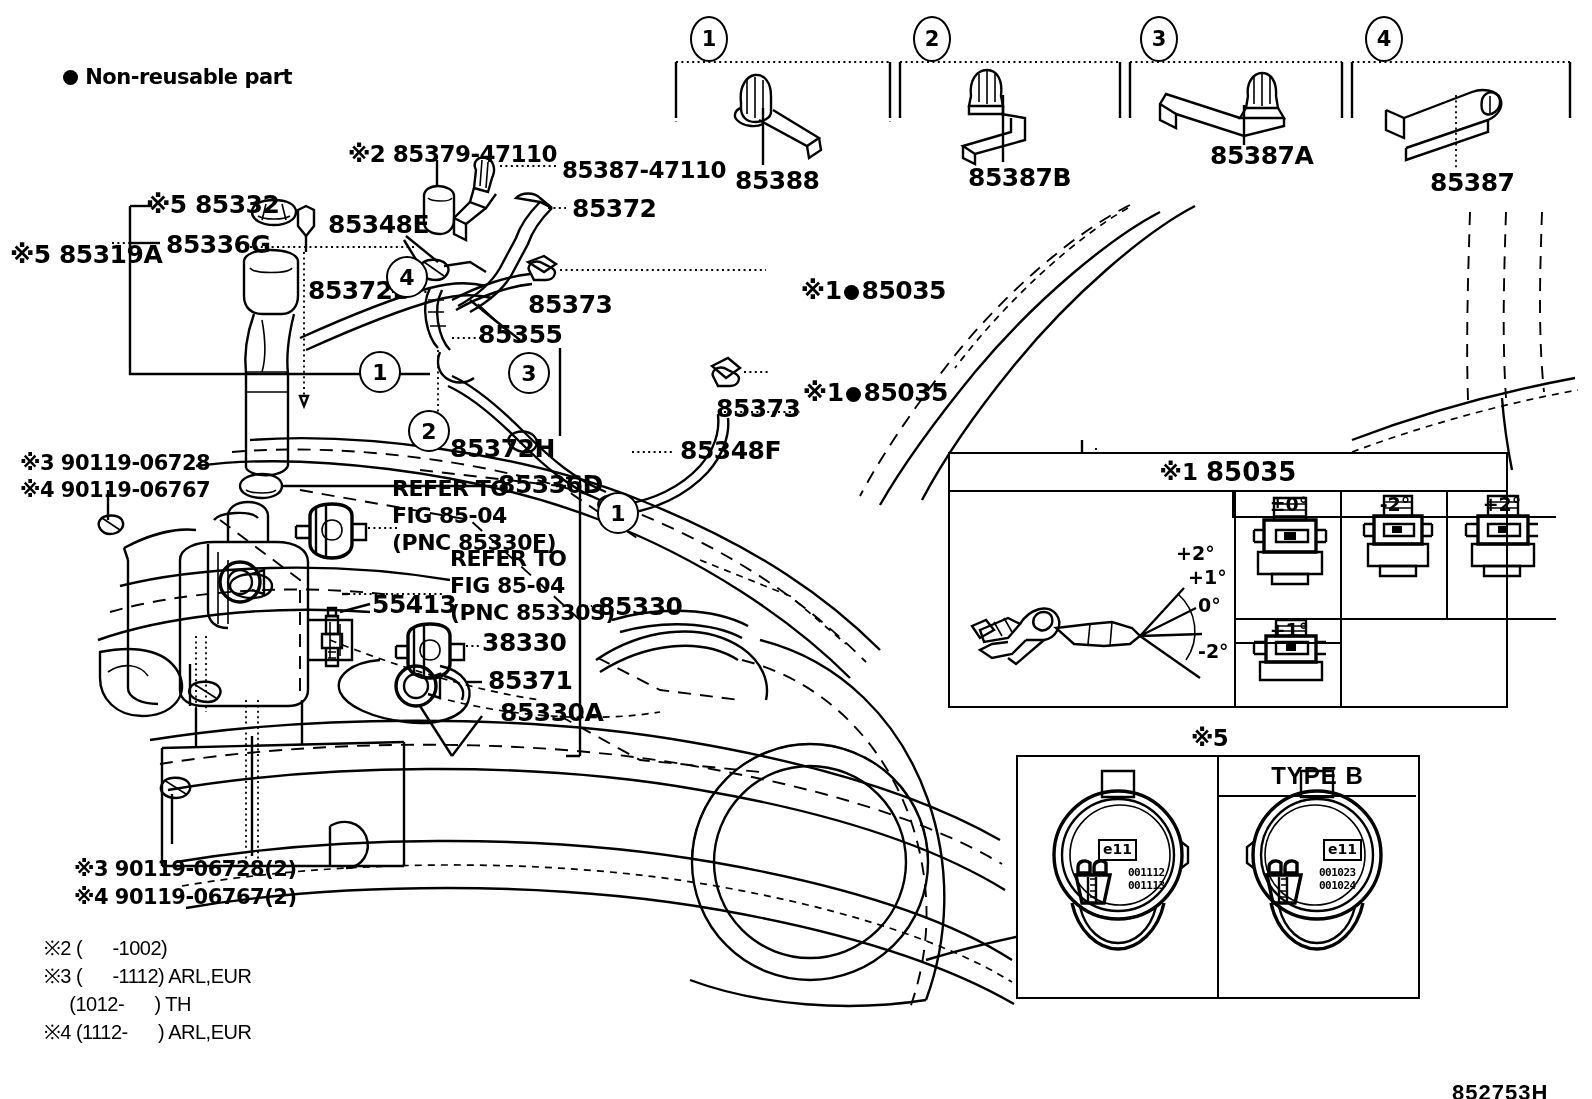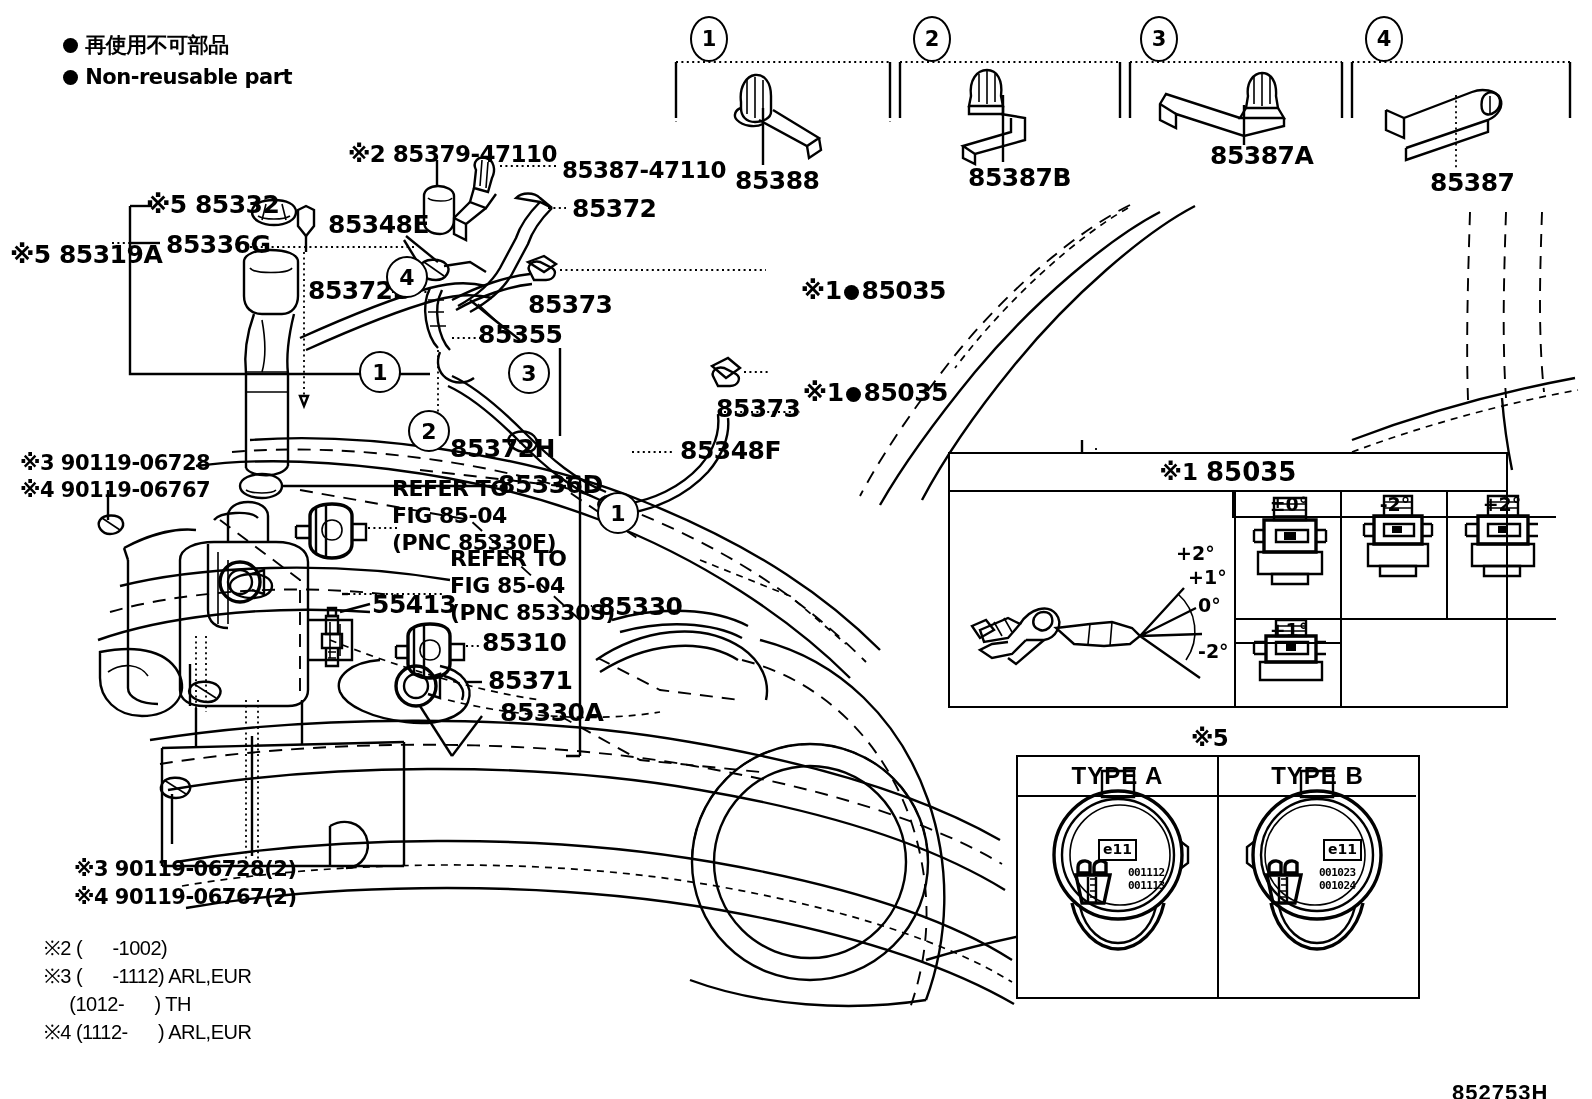--- a/index.html
+++ b/index.html
@@ -44,23 +44,20 @@
   .capmark{position:absolute;border:2.4px solid #000;font-size:14px;font-weight:700;
        padding:0 3px;font-family:"DejaVu Sans",sans-serif;line-height:1.25;background:#fff;}
   .tinycode{position:absolute;font-size:11px;font-weight:700;line-height:1.15;
        font-family:"DejaVu Sans Mono",monospace;letter-spacing:-0.5px;}
 </style>
 </head>
 <body>
 
 <div id="stage">
 
-  <div class="lbl legend" style="left:36px;top:12px;">
-    <span class="dotbullet"></span><span>再使用不可部品</span>
-  </div>
   <div class="lbl legend" style="left:36px;top:44px;">
     <span class="dotbullet"></span><span>Non-reusable part</span>
   </div>
 
   <svg width="1592" height="1099">
 
     <path class="ln dot" d="M676 62 L676 122 M676 62 L890 62 M890 62 L890 122"></path>
     <path class="ln th2" d="M676 62 L676 118 M890 62 L890 118"></path>
 
     <path class="ln dot" d="M900 62 L1120 62"></path>
@@ -397,21 +394,21 @@
 
   <div class="lbl pn" style="left:498px;top:472px;">85336D</div>
   <div class="lbl refer" style="left: 392px; top: 476px; white-space: pre;">REFER TO
 FIG 85-04
 (PNC 85330F)</div>
   <div class="lbl refer" style="left: 450px; top: 546px; white-space: pre;">REFER TO
 FIG 85-04
 (PNC 85330S)</div>
   <div class="lbl pn" style="left:598px;top:594px;">85330</div>
   <div class="lbl pn" style="left:372px;top:592px;">55413</div>
-  <div class="lbl pn" style="left:482px;top:630px;">85310</div>
+  <div class="lbl pn" style="left:482px;top:630px;">38330</div>
   <div class="lbl pn" style="left:488px;top:668px;">85371</div>
   <div class="lbl pn" style="left:500px;top:700px;">85330A</div>
 
   <svg width="1592" height="1099">
     <path class="ln th2" d="M108 490 L108 520"></path>
     <path class="ln th2" d="M100 520 C104 514 118 514 122 520 C126 528 118 534 110 534 C102 534 96 526 100 520 Z"></path>
     <path class="ln th1" d="M102 518 L120 530"></path>
     <path class="ln th2" d="M172 794 L172 844"></path>
     <path class="ln th2" d="M162 784 C166 776 182 776 188 782 C194 790 186 798 176 798 C166 798 158 792 162 784 Z"></path>
     <path class="ln th1" d="M164 780 L186 794"></path>
@@ -517,21 +514,20 @@
         </g>
       </svg>
     </div>
     <div style="position:absolute;left:390px;top:164px;width:214px;height:88px;border-left:2.2px solid #000;"></div>
   </div>
 
   <div class="lbl tbl-h" style="left:1191px;top:726px;">※5</div>
   <div class="panel" style="left:1016px;top:755px;width:400px;height:240px;">
 
     <div style="position:absolute;left:0;top:0;width:199px;height:100%;border-right:2.4px solid #000;">
-      <div class="typ" style="text-align:center;height:38px;line-height:38px;border-bottom:2.2px solid #000;">TYPE A</div>
       <svg width="199" height="200">
         <g transform="translate(32,6)">
           <path class="ln th2" d="M52 8 L84 8 L84 34 L52 34 Z"></path>
           <circle class="ln th3" cx="68" cy="92" r="64"></circle>
           <circle class="ln th2" cx="68" cy="92" r="56"></circle>
           <circle class="ln th1" cx="70" cy="92" r="50"></circle>
           <path class="ln th2" d="M130 78 L138 84 L138 100 L130 106"></path>
           <path class="ln th3" d="M22 140 C28 168 48 186 68 186 C88 186 108 168 114 140"></path>
           <path class="ln th2" d="M30 144 C36 168 52 180 68 180 C84 180 100 168 106 144"></path>
         </g>

